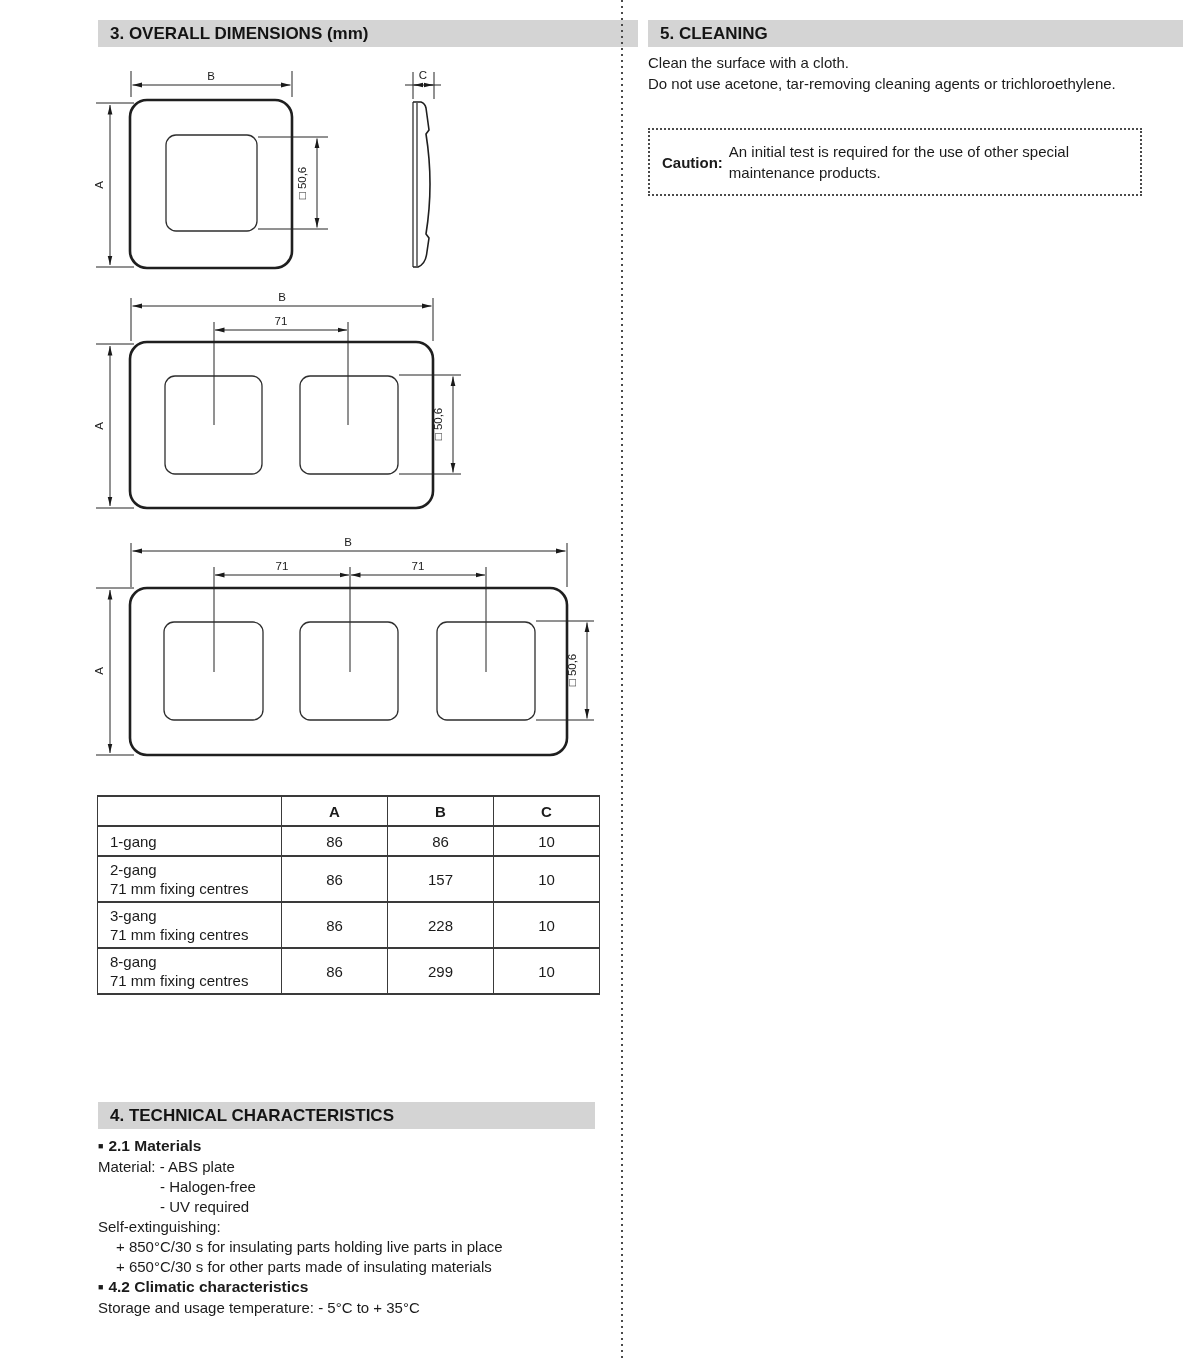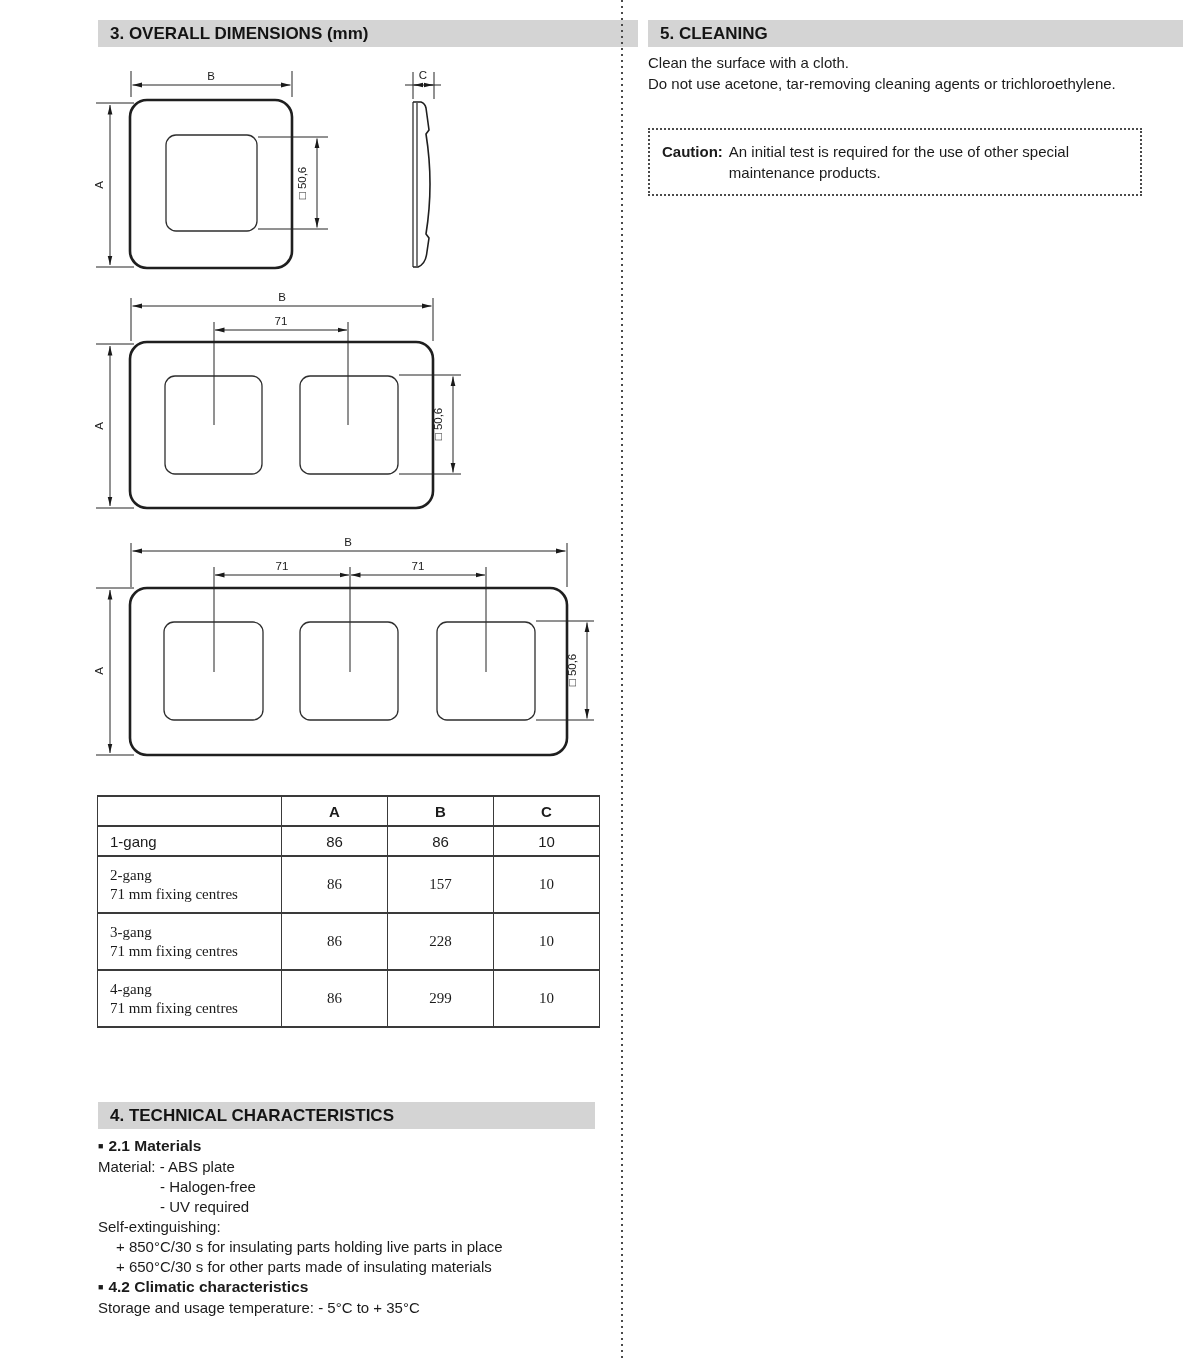--- a/index.html
+++ b/index.html
@@ -24,32 +24,32 @@
   .sideline{stroke:#1f1f1f;stroke-width:1.2;}
 
   
   .dim-table{position:absolute;left:97px;top:795px;border-collapse:collapse;table-layout:fixed;}
   .dim-table td,.dim-table th{border:1.5px solid #3a3a3a;border-top-width:2.2px;border-bottom-width:2.2px;
       font-size:15px;vertical-align:middle;padding:0;}
   .dim-table th{font-weight:bold;text-align:center;}
   .dim-table td.val{text-align:center;}
   .dim-table td.lbl{text-align:left;padding-left:12px;line-height:19px;}
   .col-name{width:183px;} .col-v{width:105px;}
-  .row-h30{height:30px;} .row-h49{height:57px;font-family:Liberation Serif, serif;}
+  .row-h30{height:30px;} .row-h49{height:46px;}
 
   
   .textblock{position:absolute;font-size:15px;line-height:20px;}
   .subhead{font-weight:bold;font-size:15.5px;margin:0 0 1px 0;}
   .subhead .bullet{font-size:9px;vertical-align:2px;margin-right:5px;}
   .subhead.second{}
   .ind-a{padding-left:62px;} .ind-b{padding-left:18px;}
   .clean-lines{line-height:21px;}
 
   .caution-box{position:absolute;left:648px;top:128px;width:494px;height:68px;box-sizing:border-box;
-      border:2px dotted #4a4a4a;padding:11px 12px;display:flex;align-items:flex-start;font-size:15px;line-height:21px;}
+      border:2px dotted #4a4a4a;padding:11px 12px;display:flex;align-items:center;font-size:15px;line-height:21px;}
   .caution-box .c-label{font-weight:bold;white-space:nowrap;margin-right:6px;}
   .caution-box .c-text{max-width:402px;}
 </style>
 </head>
 <body>
 
 <div class="page">
 
   <div class="sec-hdr" style="left:98px;top:20px;width:540px;">3. OVERALL DIMENSIONS (mm)</div>
 
@@ -176,21 +176,21 @@
       <td class="lbl">
         <div>3-gang</div>
         <div>71 mm fixing centres</div>
       </td>
       <td class="val">86</td>
       <td class="val">228</td>
       <td class="val">10</td>
     </tr>
     <tr class="row-h49">
       <td class="lbl">
-        <div>4-gang</div>
+        <div>8-gang</div>
         <div>71 mm fixing centres</div>
       </td>
       <td class="val">86</td>
       <td class="val">299</td>
       <td class="val">10</td>
     </tr>
   </tbody>
     </table>
 
   <div class="sec-hdr" style="left:98px;top:1102px;width:497px;">4. TECHNICAL CHARACTERISTICS</div>

